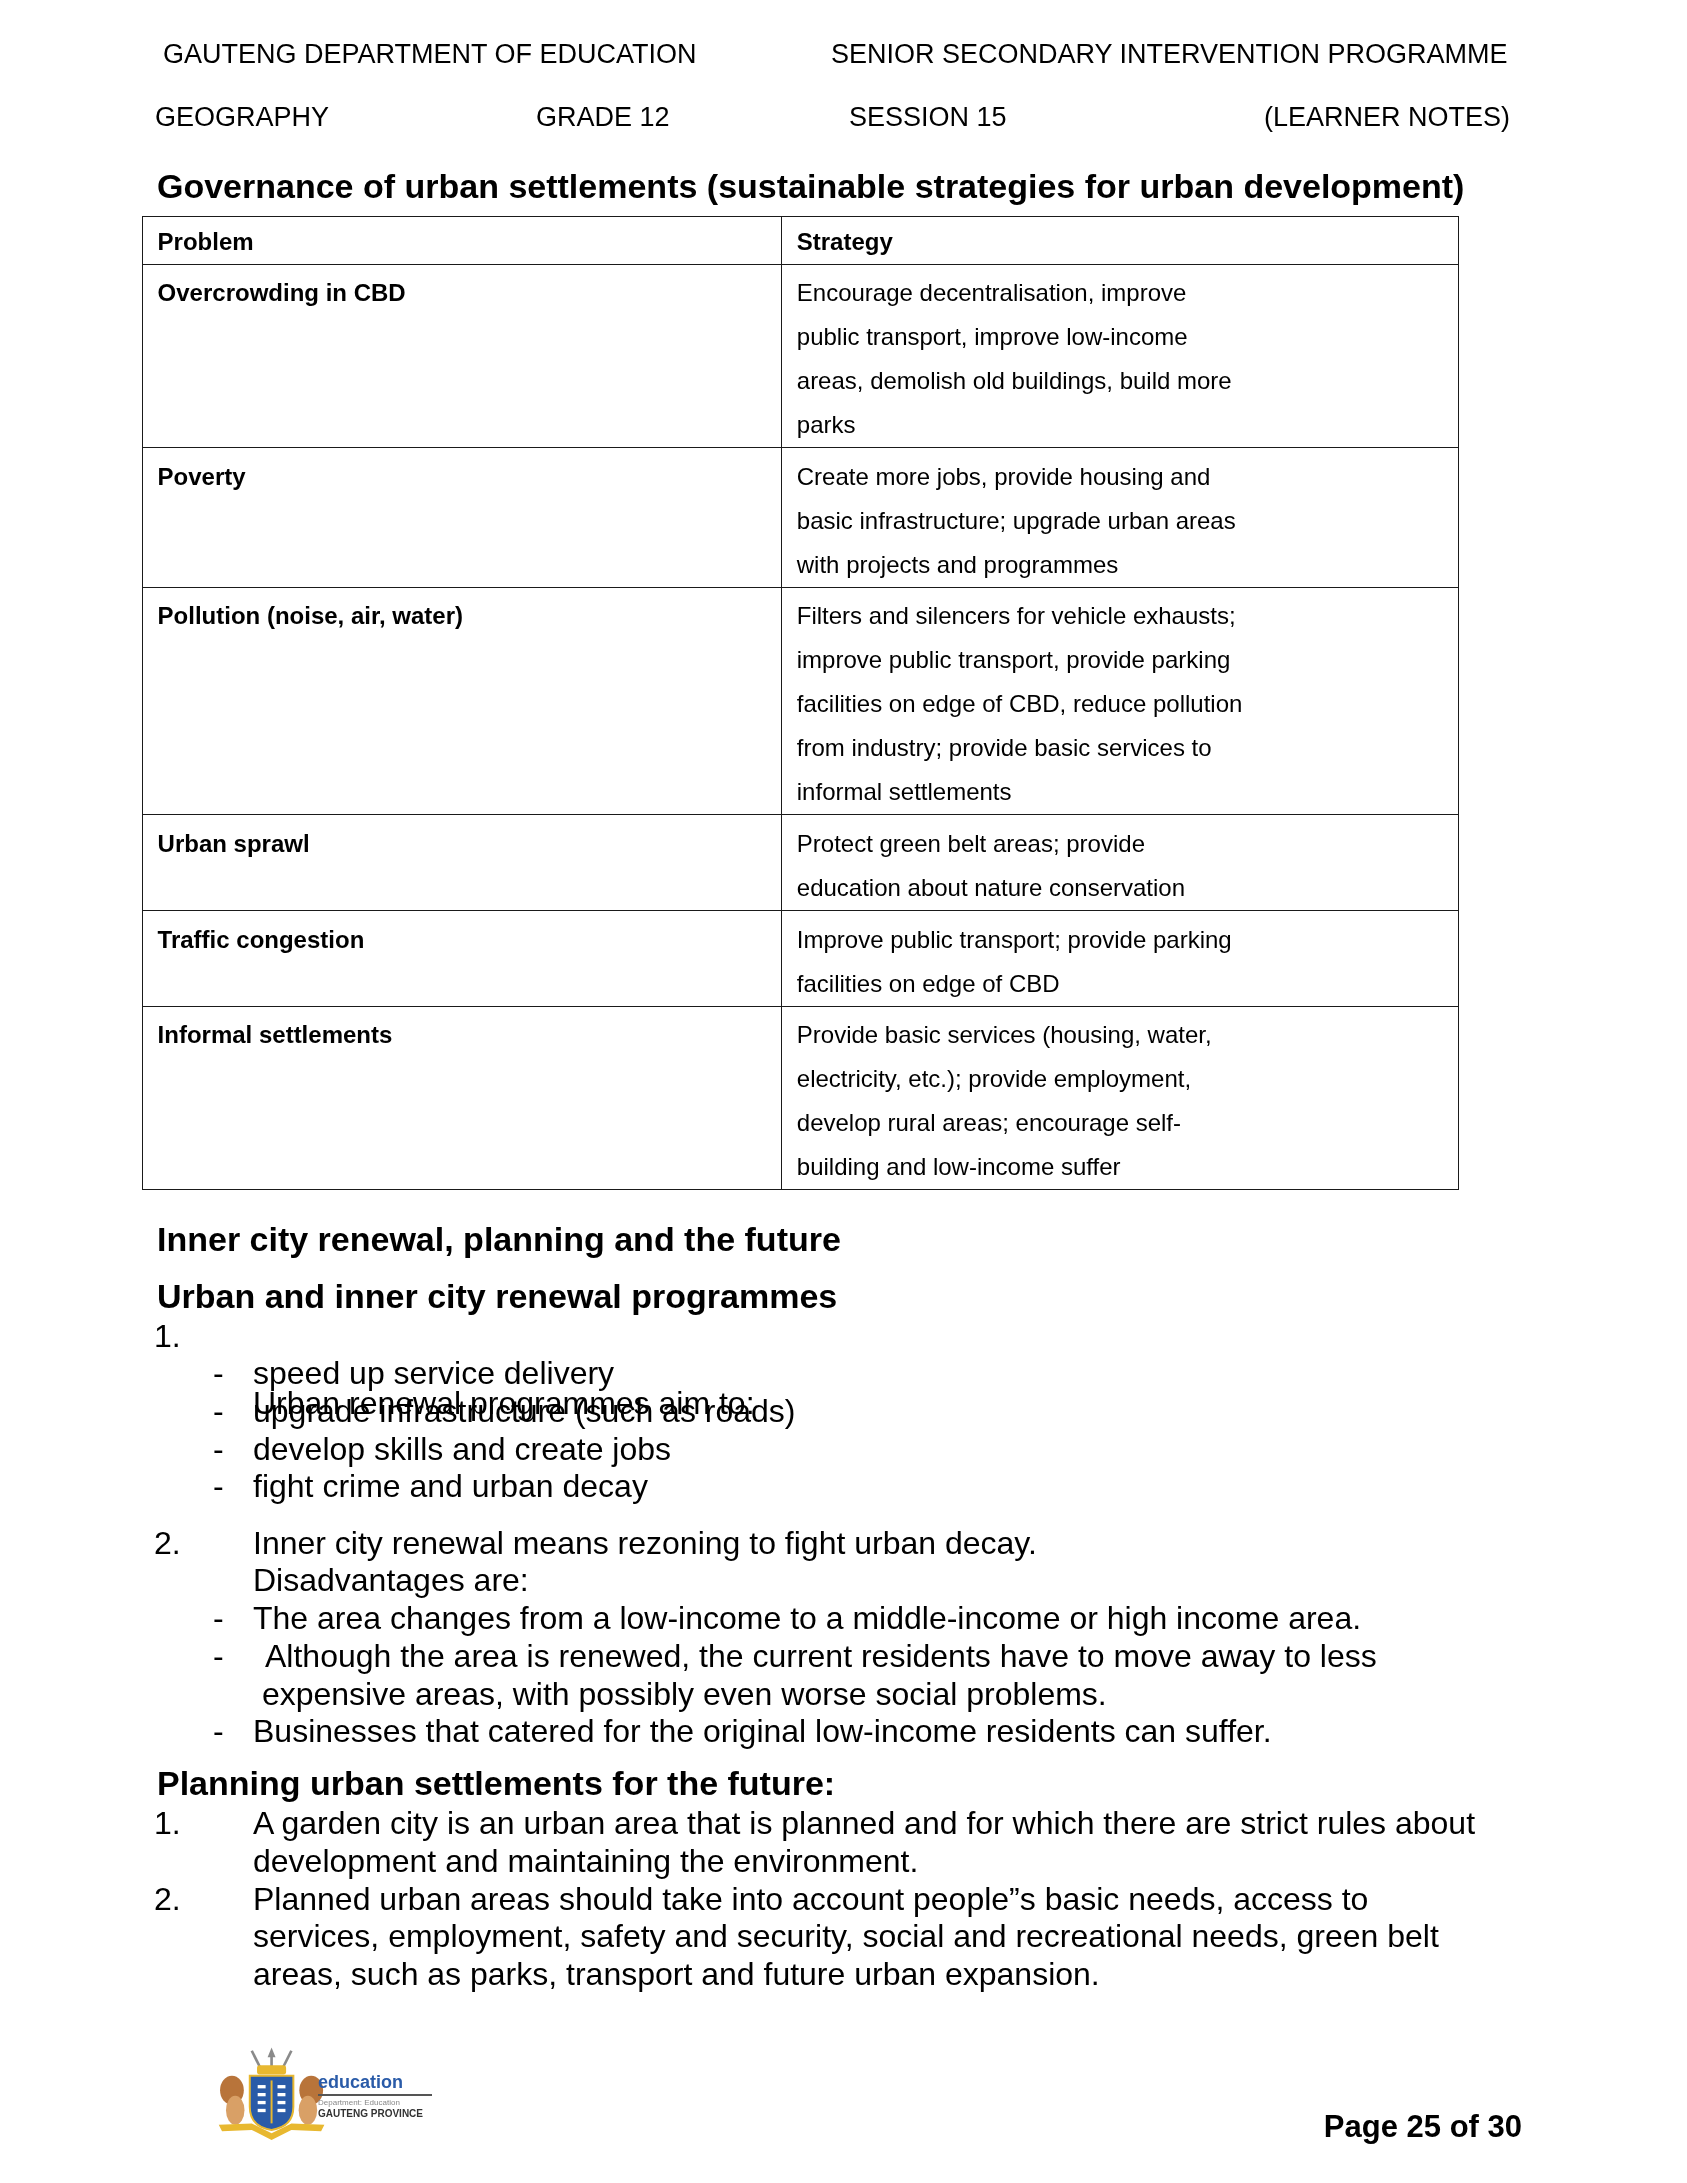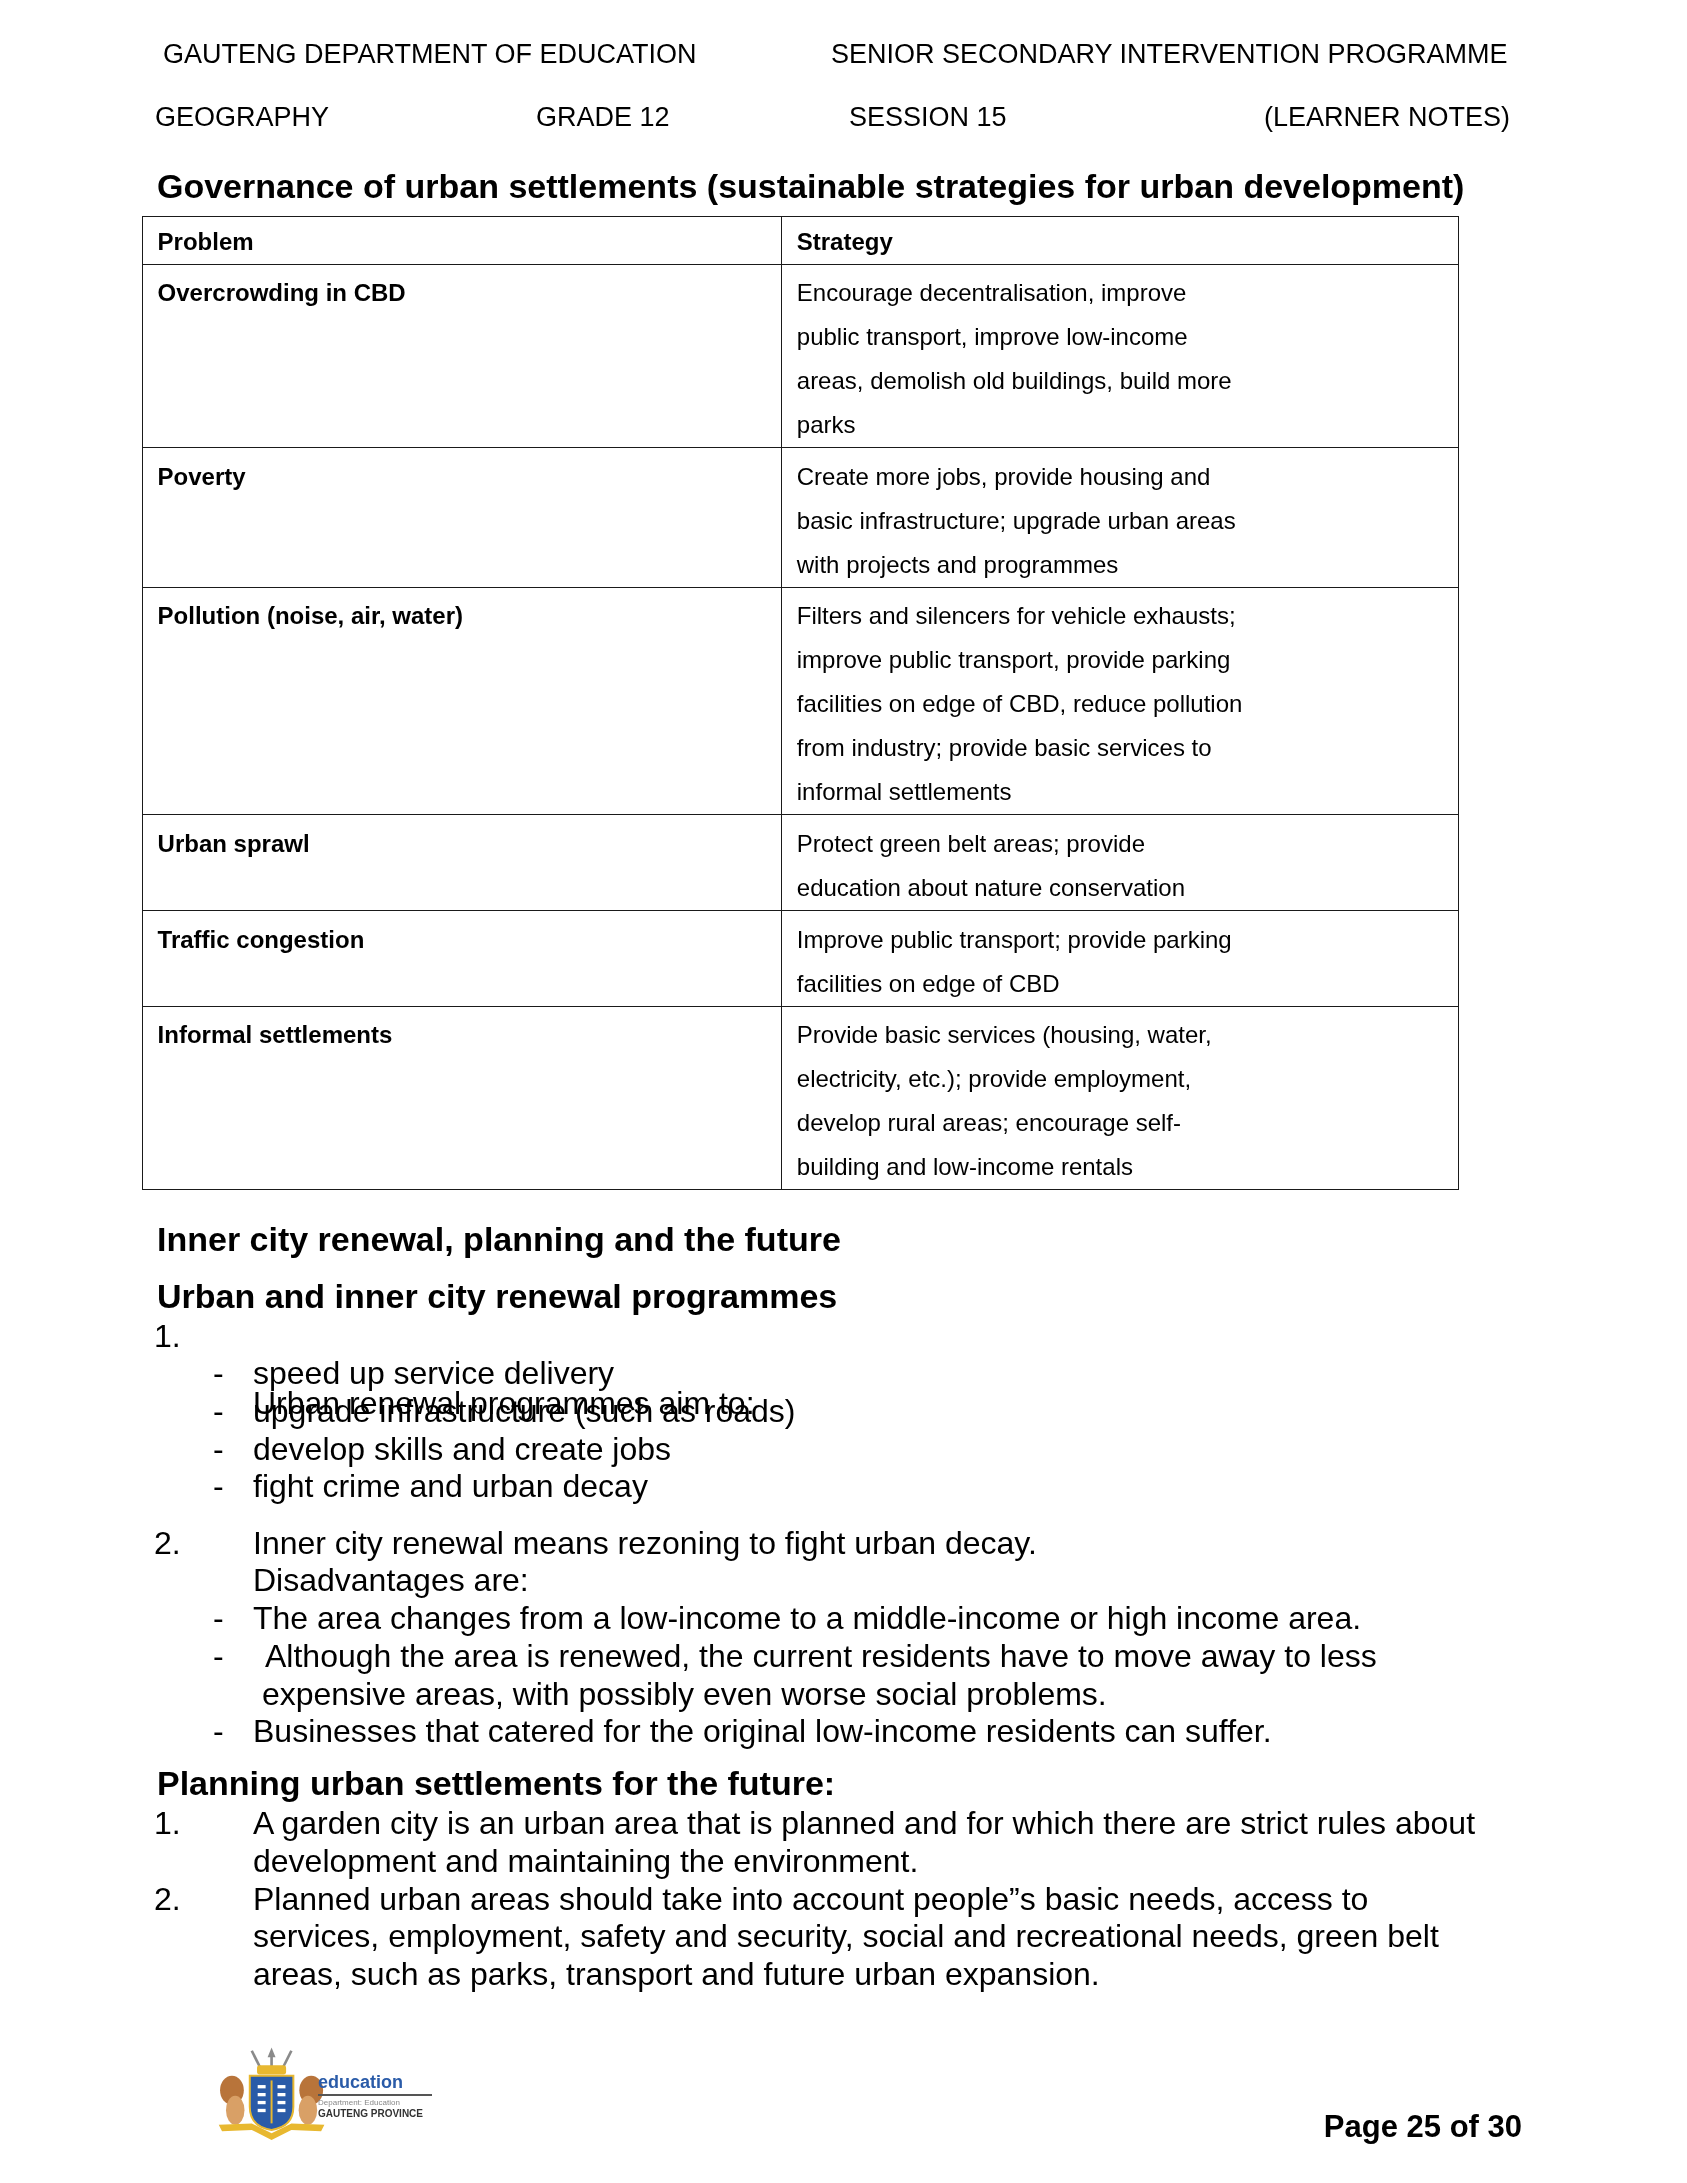--- a/index.html
+++ b/index.html
@@ -93,21 +93,21 @@
       <span class="strat-line">Improve public transport; provide parking</span>
       <span class="strat-line">facilities on edge of CBD</span>
     </td>
   </tr>
   <tr style="height:181px">
     <td class="prob">Informal settlements</td>
     <td class="strat">
       <span class="strat-line">Provide basic services (housing, water,</span>
       <span class="strat-line">electricity, etc.); provide employment,</span>
       <span class="strat-line">develop rural areas; encourage self-</span>
-      <span class="strat-line">building and low-income rentals</span>
+      <span class="strat-line">building and low-income suffer</span>
     </td>
   </tr>
 </tbody>
   </table>
 
 <div class="abs section-title" style="left:157px; top:1221px;">Inner city renewal, planning and the future</div>
 <div class="abs section-title" style="left:157px; top:1278px;">Urban and inner city renewal programmes</div>
 
 <div class="bodytext">
   <span class="abs num" style="top:1317px;">1.</span>

